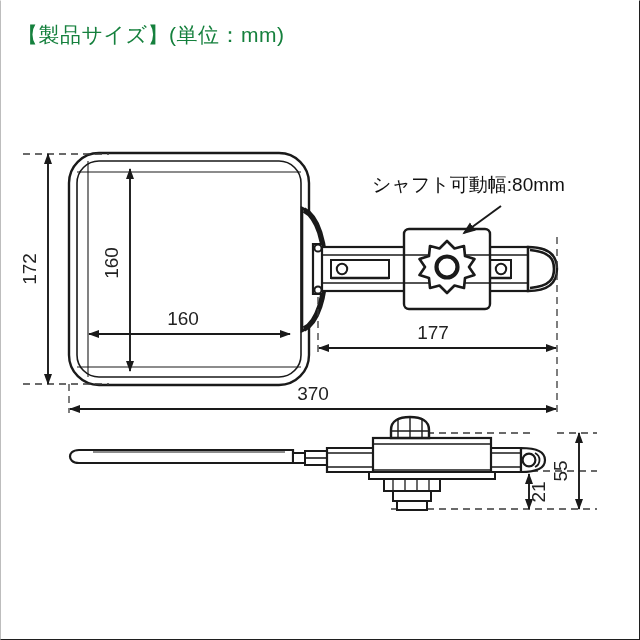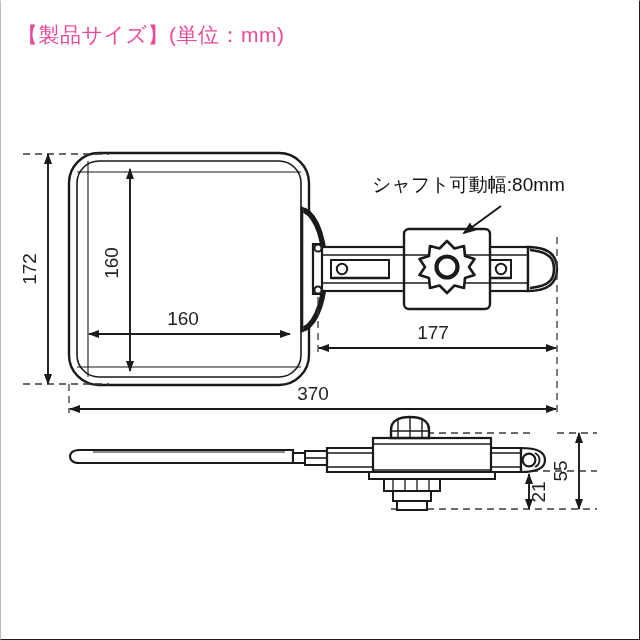--- a/index.html
+++ b/index.html
@@ -20,21 +20,21 @@
     border-bottom:1px solid #1f1f1f;
     border-top:1px solid #ffffff;
   }
   #title{
     position:absolute;
     left:16px;top:20px;
     font-size:21px;
     letter-spacing:0.5px;
     white-space:nowrap;
     font-weight:500;
-    color:#ec4899;
+    color:#15803d;
   }
   #canvas{
     position:absolute;left:0;top:0;width:640px;height:640px;
   }
   .dimtext{
     font-size:19px;
     fill:#222222;
     font-family:"Liberation Sans","DejaVu Sans",sans-serif;
   }
   .annot{

